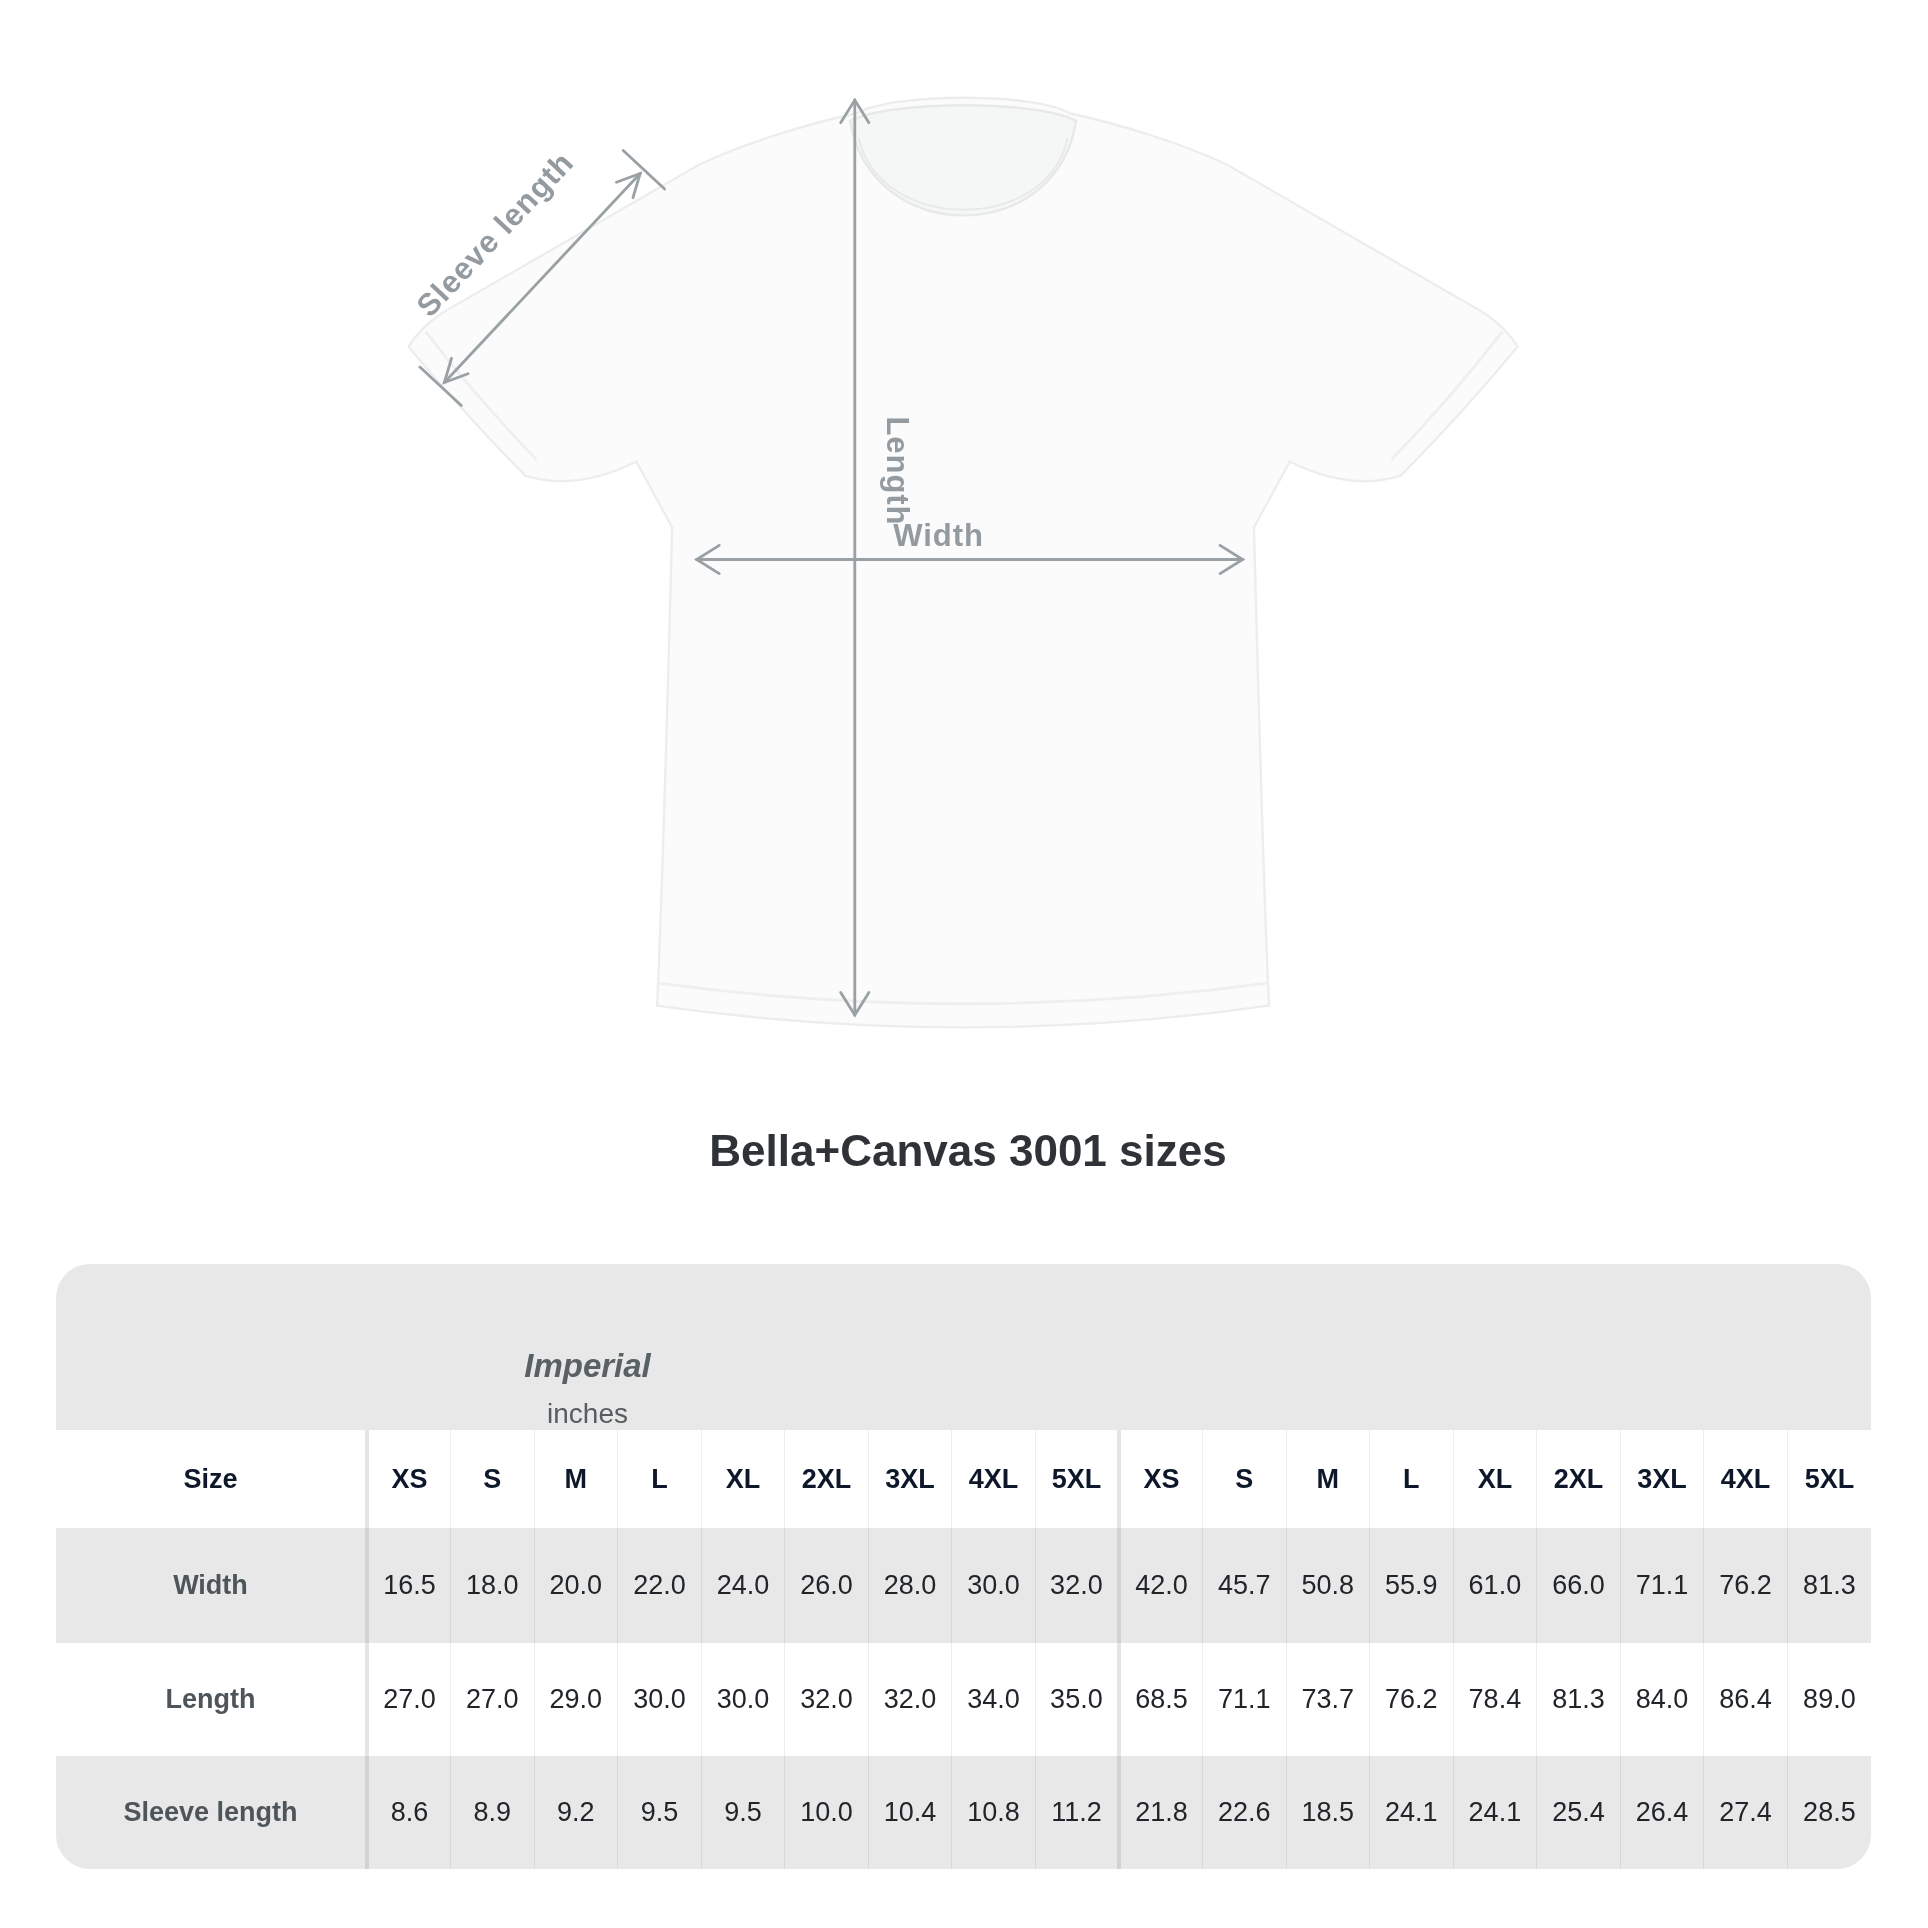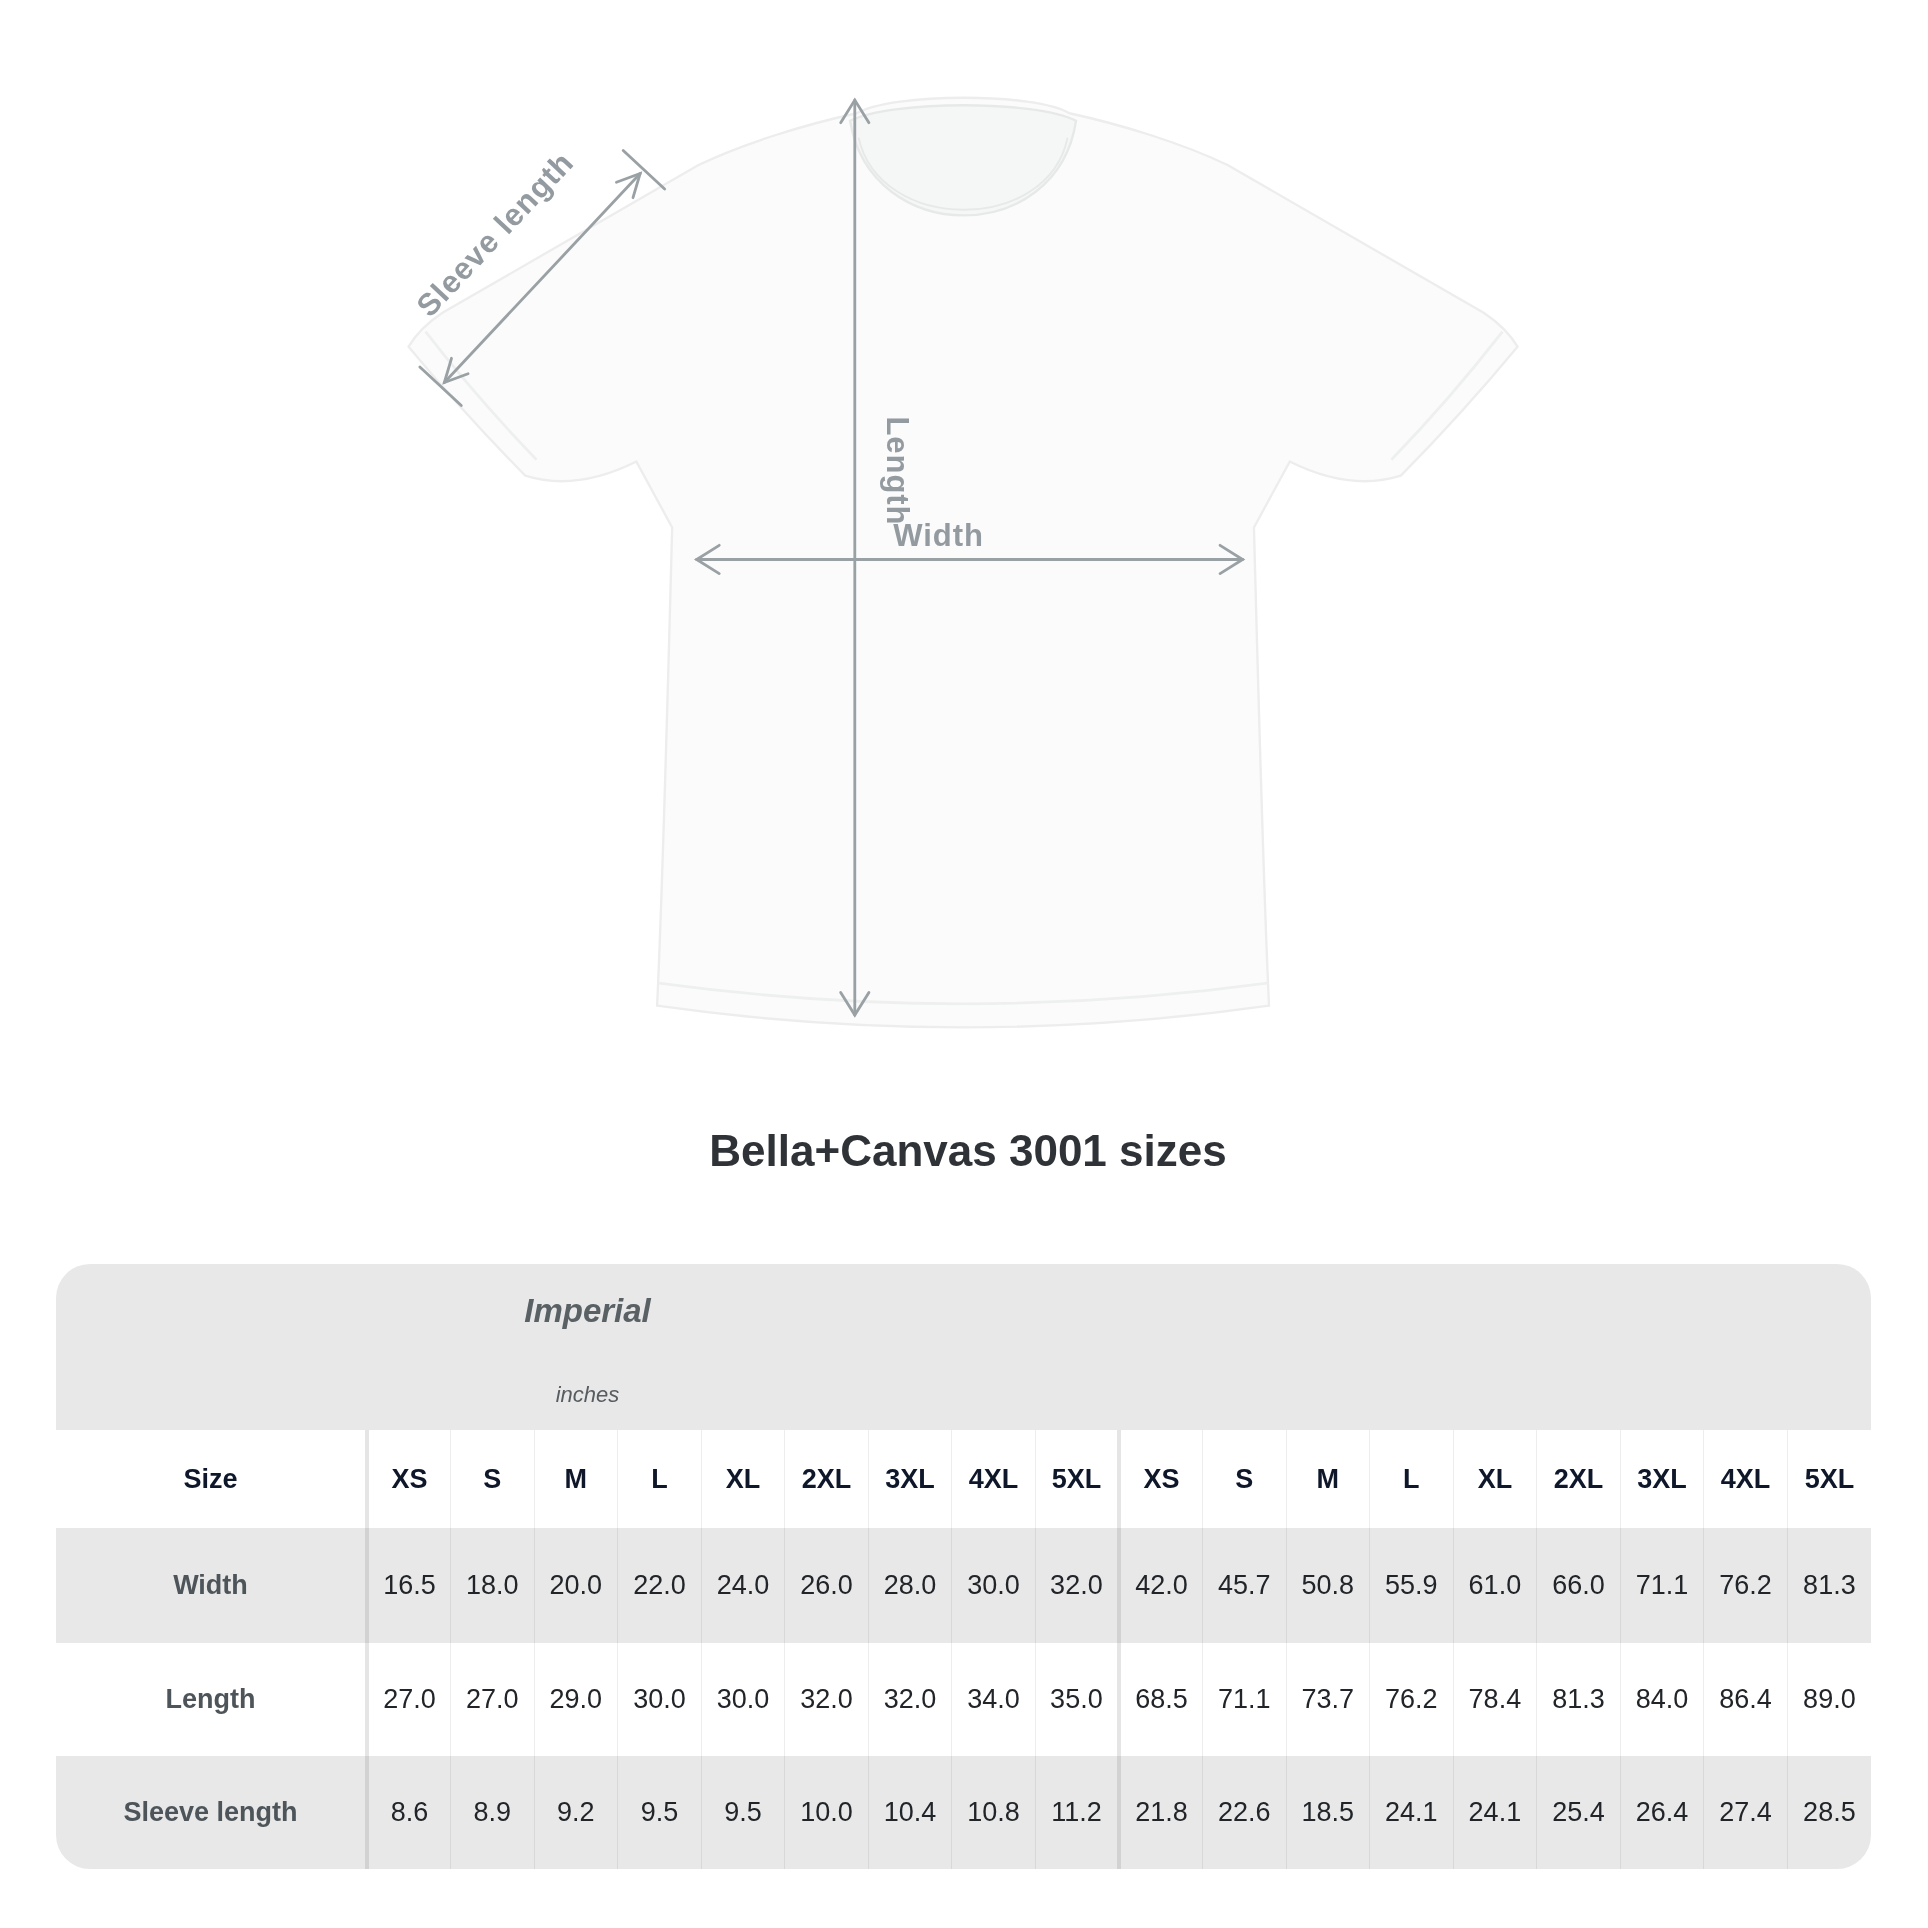--- a/index.html
+++ b/index.html
@@ -14,25 +14,25 @@
   
   .chart-head{position:absolute;left:0;top:1126px;width:1928px;text-align:center;}
   .chart-title{font-size:44px;font-weight:bold;color:#2f3337;margin:0 0 21px 0;padding-left:8px;}
   .chart-sub{font-size:25.4px;font-style:italic;color:#54595d;margin:0;}
   
   .card{
     position:absolute;left:56px;top:1264px;width:1815px;height:605px;
     background:#e8e8e8;border-radius:34px;overflow:hidden;
   }
   .units-band{display:flex;height:166px;}
-  .units-band .sec{display:flex;flex-direction:column;align-items:center;justify-content:center;padding-top:5.6px;gap:39px;}
+  .units-band .sec{display:flex;flex-direction:column;align-items:center;justify-content:flex-end;padding-top:5.6px;}
   .units-band .sec.imperial{width:1063px;}
   .units-band .sec.metric{width:752px;}
   .sec-name{font-size:33px;font-weight:bold;font-style:italic;color:#596165;}
-  .sec-unit{font-size:22px;font-style:italic;color:#565c60;margin-top:13px;}
+  .sec-unit{font-size:28px;color:#565c60;margin-top:13px;}
   table.sizes{width:1815px;border-collapse:collapse;table-layout:fixed;}
   table.sizes col.lblcol{width:311px;}
   table.sizes tr.hdr{height:98px;background:#ffffff;}
   table.sizes tr.data-odd{height:115px;background:transparent;}
   table.sizes tr.data-even{height:113px;background:#ffffff;}
   table.sizes tr.data-last{height:113px;background:transparent;}
   table.sizes th,table.sizes td{
     text-align:center;vertical-align:middle;padding:0;
     border-left:1.9px solid rgba(110,110,110,0.12);
   }

